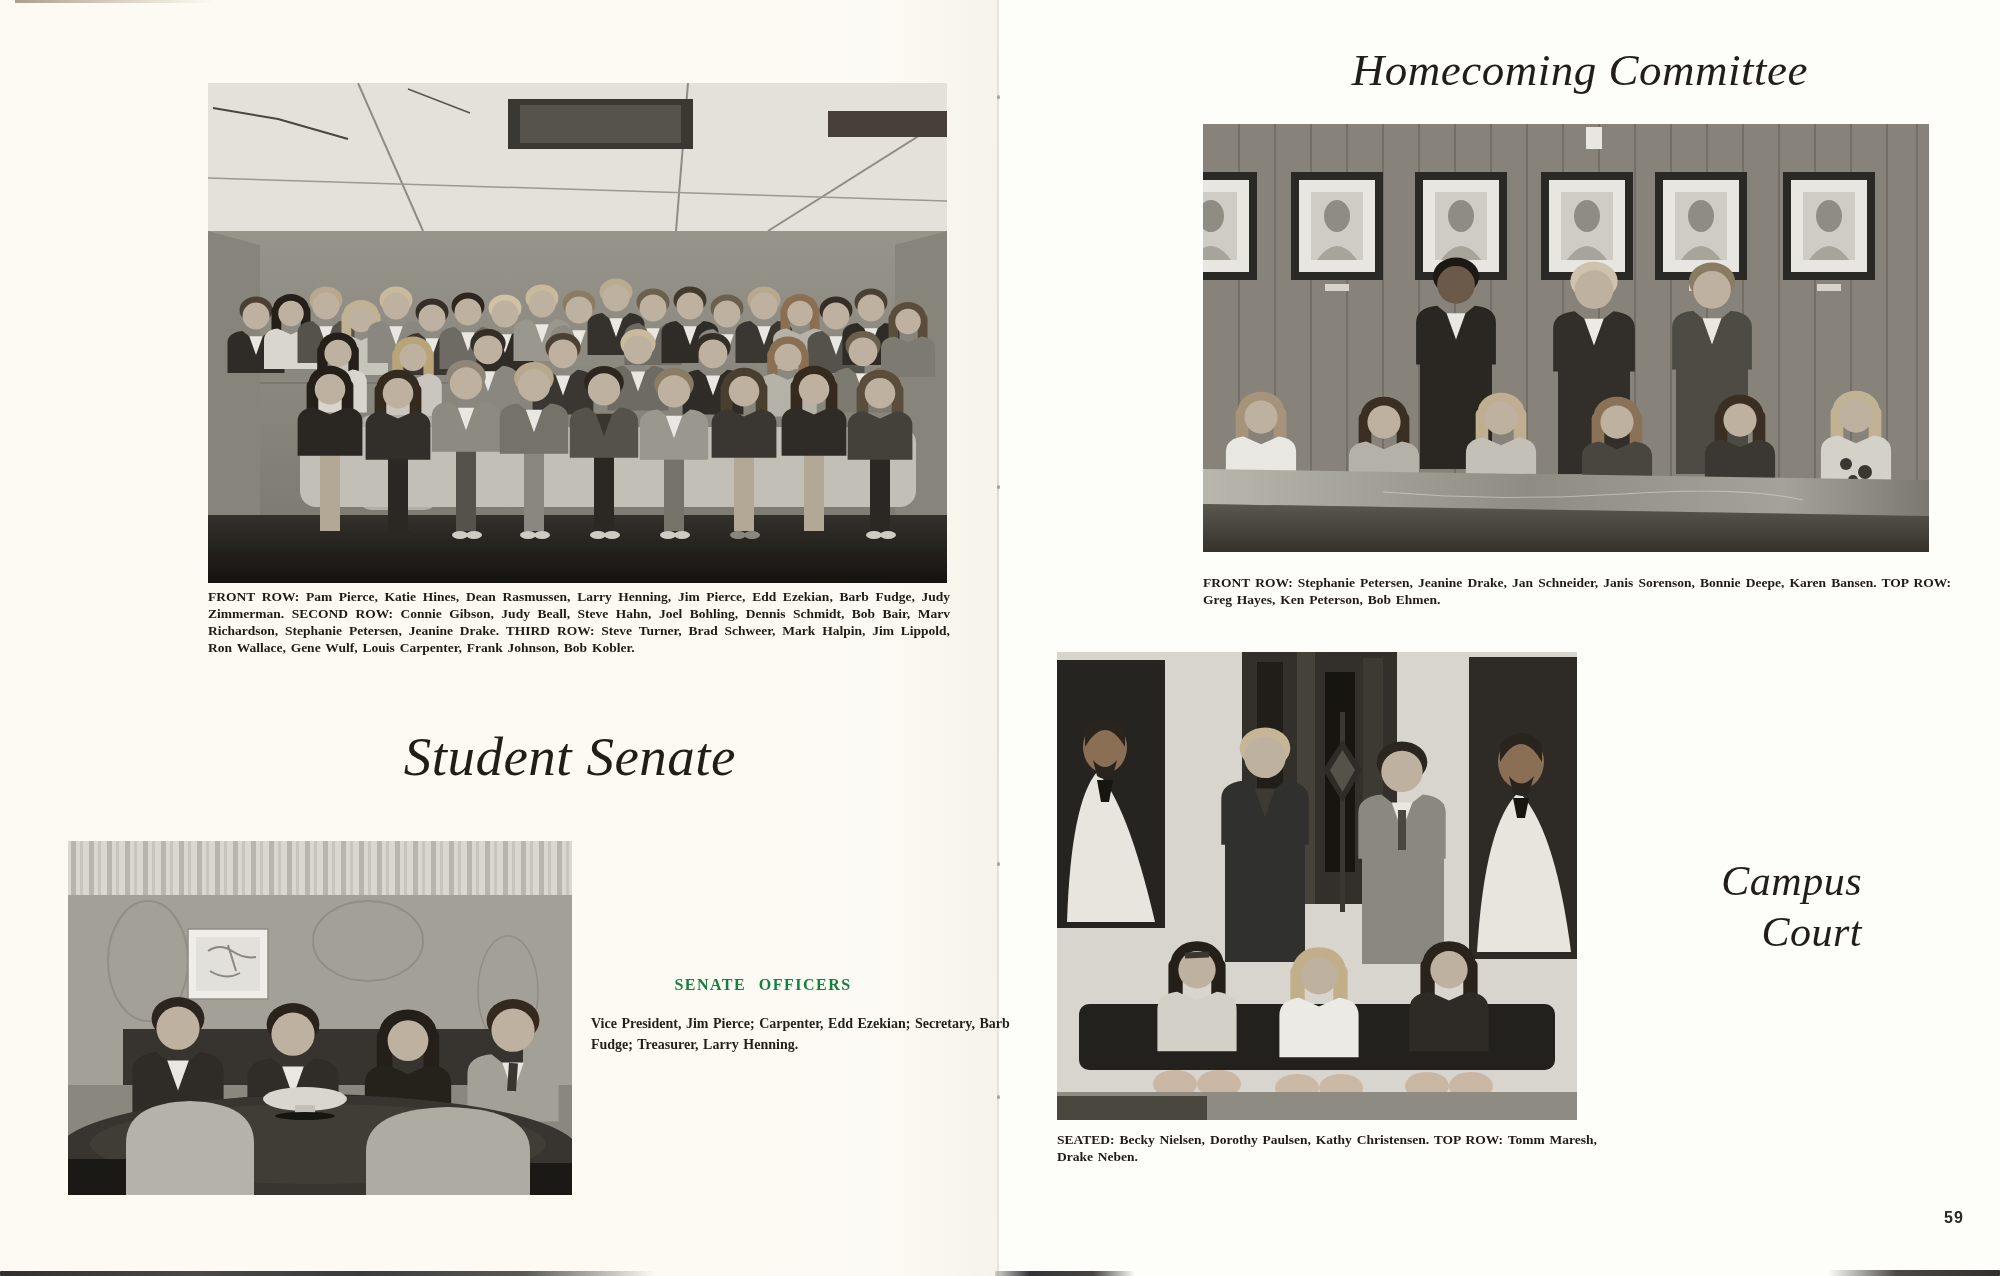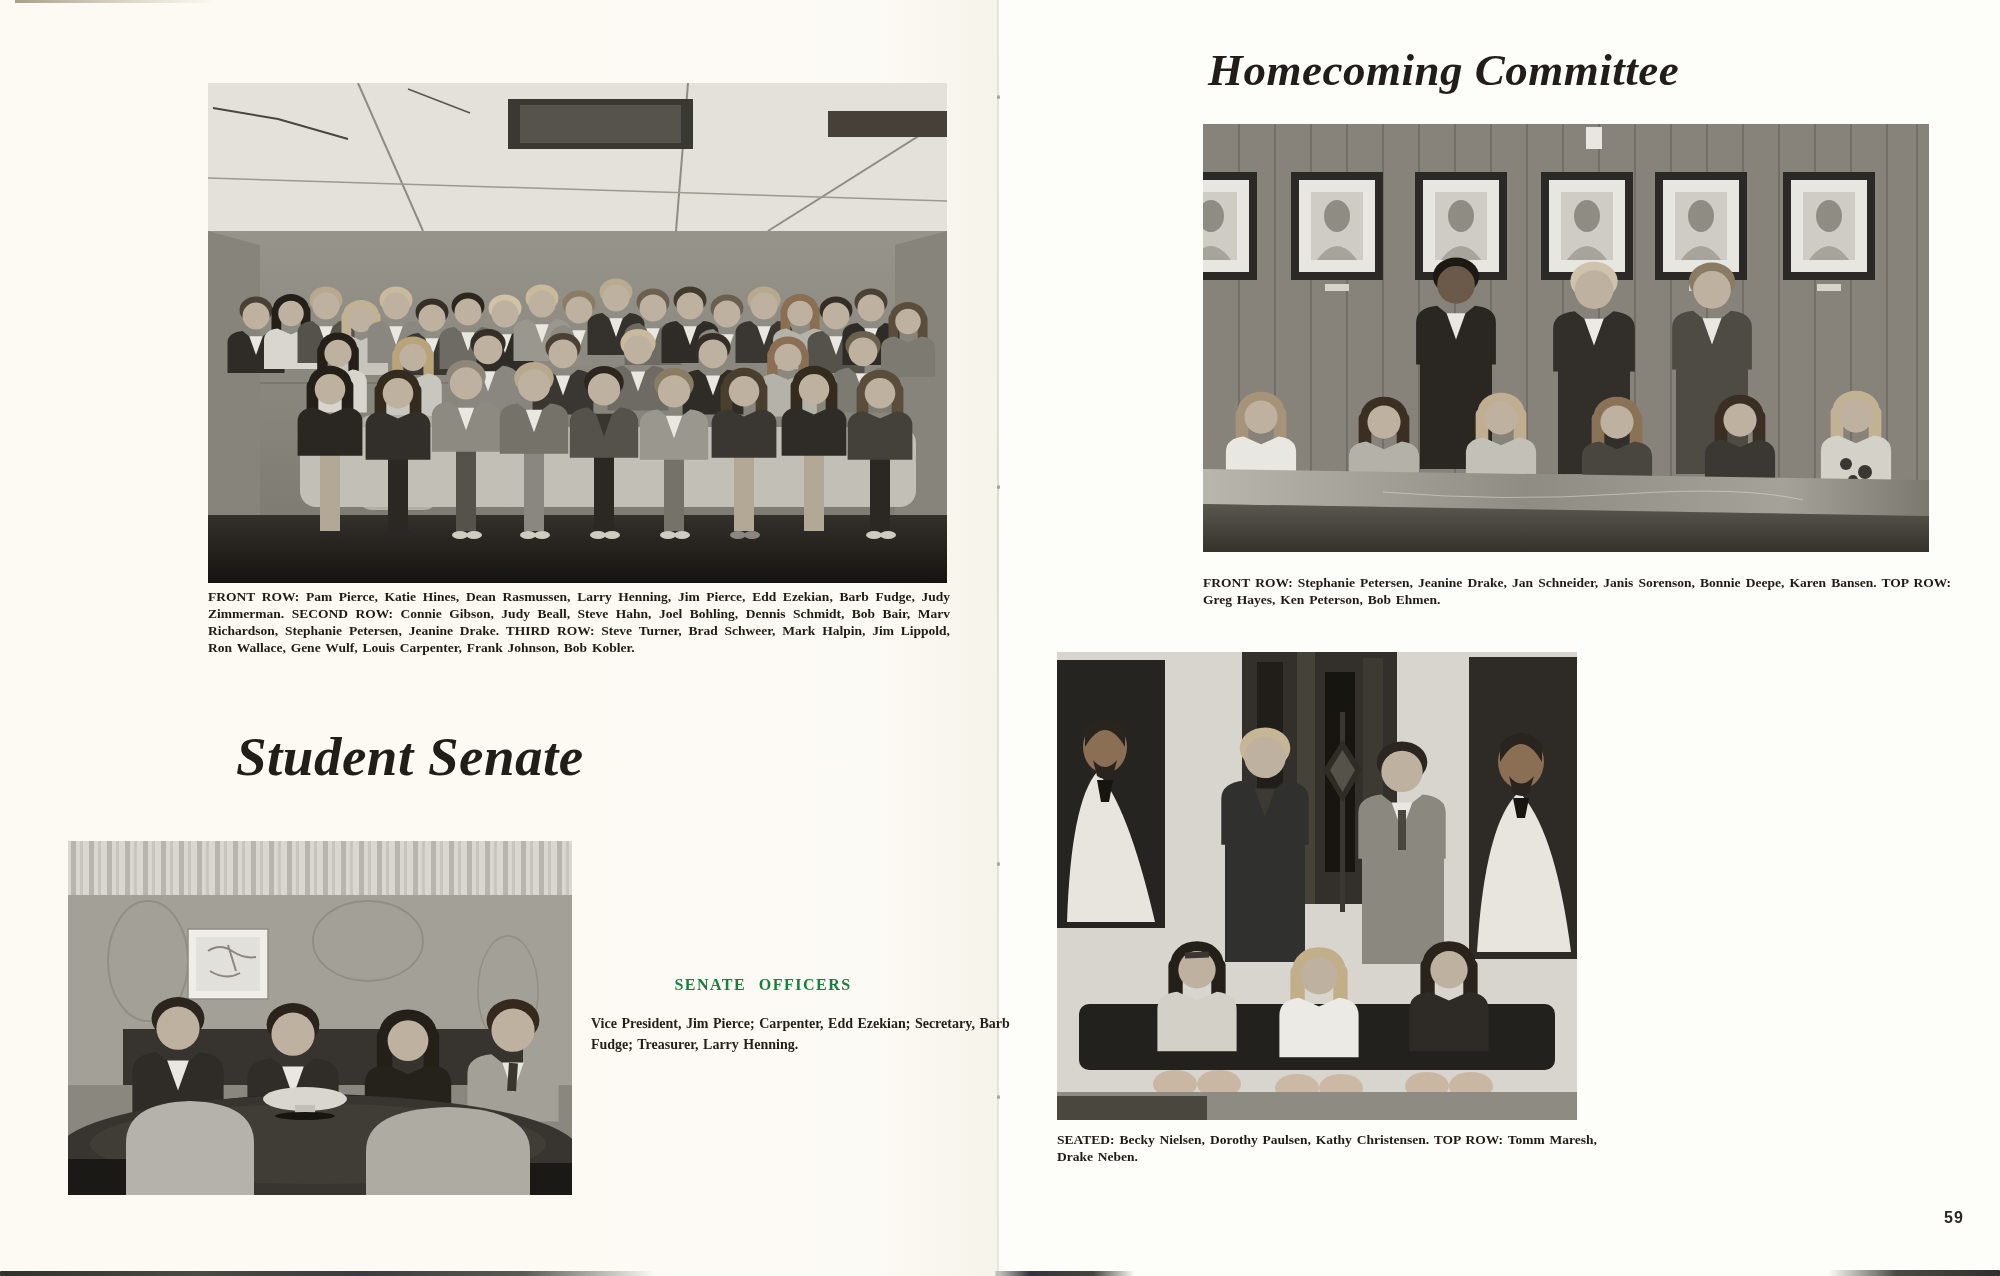--- a/index.html
+++ b/index.html
@@ -17,21 +17,21 @@
   .gutter-speck{position:absolute;left:997px;width:3px;height:4px;background:#8a877f;border-radius:2px;opacity:.7;}
 
   .photo{position:absolute;overflow:hidden;background:#8a877f;}
   .photo svg{display:block;}
 
   .caption{
     position:absolute;font-size:13.5px;line-height:17px;font-weight:700;
     text-align:justify;text-align-last:left;color:#201b15;word-spacing:1.5px;
   }
   .section-title{
-    position:absolute;font-weight:700;font-style:italic;text-align:left;
+    position:absolute;font-weight:400;font-style:italic;text-align:right;
     color:#211d18;letter-spacing:.5px;
   }
   .title-student-senate{left:236px;top:725px;width:500px;font-size:55px;}
   .title-homecoming{left:1208px;top:44px;width:600px;font-size:45px;}
   .title-campus-court{left:1622px;top:856px;width:240px;font-size:42px;line-height:51px;}
 
   .officers-heading{
     position:absolute;left:593px;top:976px;width:340px;text-align:center;
     font-size:16px;font-weight:700;letter-spacing:1.5px;word-spacing:7px;color:#15803d;
   }
@@ -429,20 +429,24 @@
         <ellipse cx="370" cy="434" rx="22" ry="14" fill="#c9b7a3"></ellipse>
           <ellipse cx="414" cy="434" rx="22" ry="14" fill="#c9b7a3"></ellipse>
       </g>
       <rect x="0" y="440" width="520" height="28" fill="#8e8b83"></rect>
       <rect x="0" y="444" width="150" height="24" fill="#4a473f"></rect>
     </svg>
   </div>
 
   <div class="caption" style="left:1057px;top:1131px;width:540px">SEATED: Becky Nielsen, Dorothy Paulsen, Kathy Christensen. TOP ROW: Tomm Maresh, Drake Neben.</div>
 
+  <div class="section-title title-campus-court">
+    <div>Campus</div>
+    <div>Court</div>
+  </div>
 
   <div class="page-number">59</div>
 
   <div class="smudge-top"></div>
   <div class="bar bar-bl"></div>
   <div class="bar bar-bc"></div>
   <div class="bar bar-br"></div>
 </div>
 
 </body></html>

